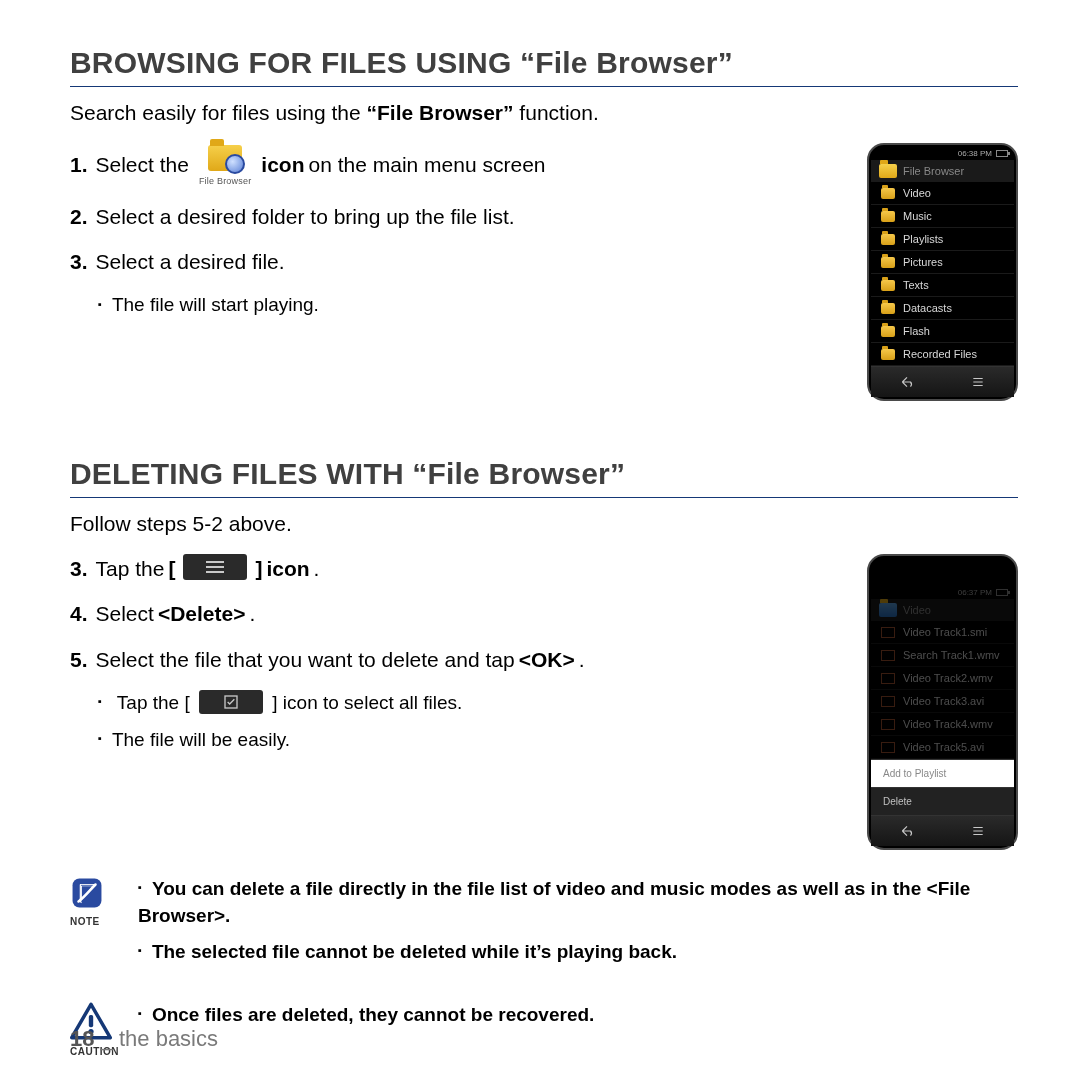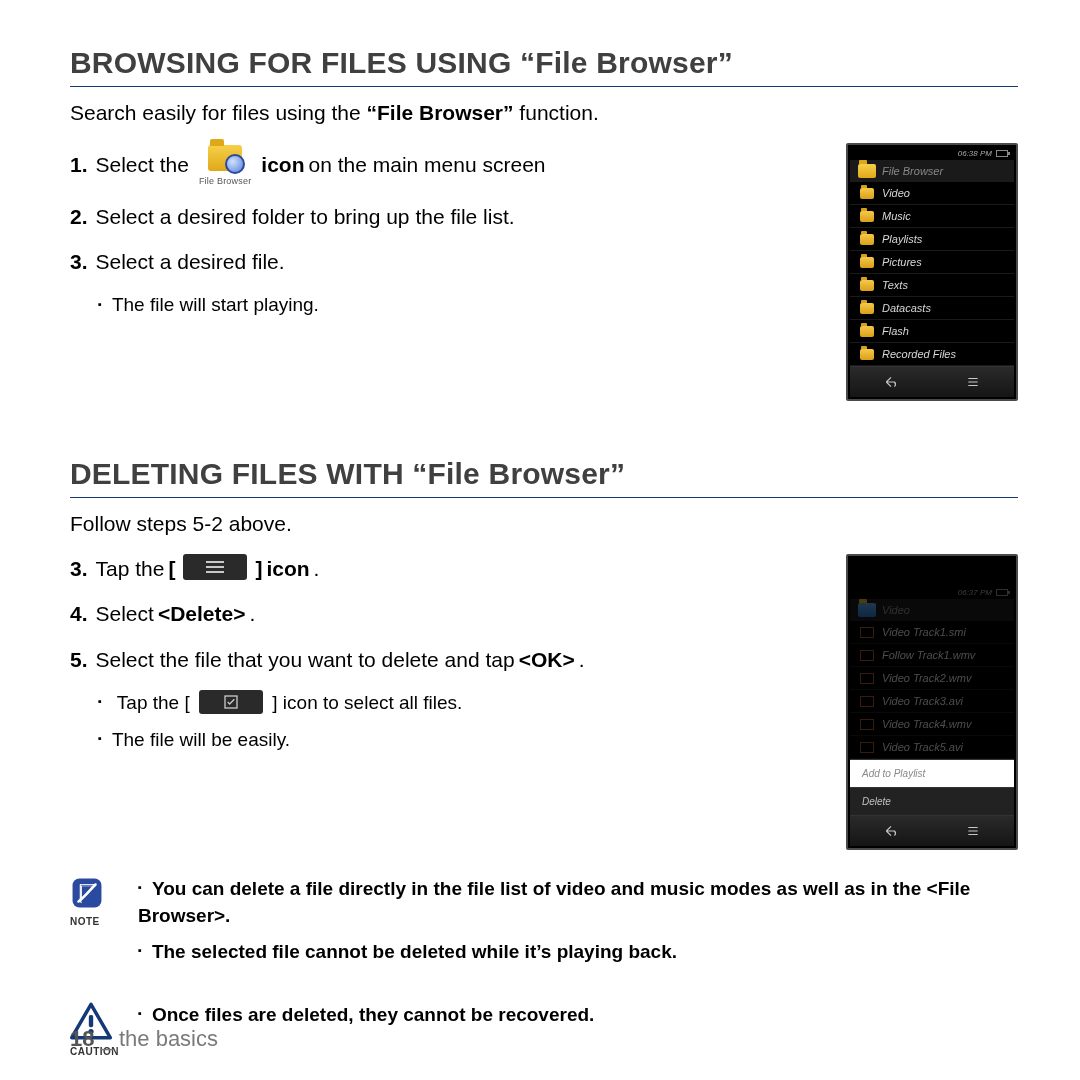--- a/index.html
+++ b/index.html
@@ -118,29 +118,28 @@
   .check-icon {
     display:inline-flex; align-items:center; justify-content:center;
     width:64px; height:24px; background:#2a2a2a; border-radius:3px;
     margin:0 4px; vertical-align:middle;
     position: relative; top:-2px;
   }
   .check-icon svg { width:16px; height:16px; }
 
   
   .device {
-    width: 172px;
+    width: 151px;
     border: 2px solid #4a4a4a;
-    border-radius: 2px;
+    border-radius: 17px;
     background: #000;
     padding: 2px;
     font-size: 11px;
     color: #ddd;
     flex-shrink: 0;
-    font-style: italic;
   }
   .device .status {
     display:flex; justify-content:flex-end; gap:4px;
     font-size: 8px; color:#aaa; padding: 2px 6px;
     align-items: center;
   }
   .device .header {
     display:flex; align-items:center; gap:6px;
     padding:4px 8px; background:#1a1a1a;
   }
@@ -346,21 +345,21 @@
       <span class="hdr-ico vid"></span>
       <span style="color:#888;">Video</span>
     </div>
     <div class="folders">
       <div class="folder">
           <span class="video-ico"></span>
           <span>Video Track1.smi</span>
         </div>
       <div class="folder">
           <span class="video-ico"></span>
-          <span>Follow Track1.wmv</span>
+          <span>Search Track1.wmv</span>
         </div>
       <div class="folder">
           <span class="video-ico"></span>
           <span>Video Track2.wmv</span>
         </div>
       <div class="folder">
           <span class="video-ico"></span>
           <span>Video Track3.avi</span>
         </div>
       <div class="folder">

